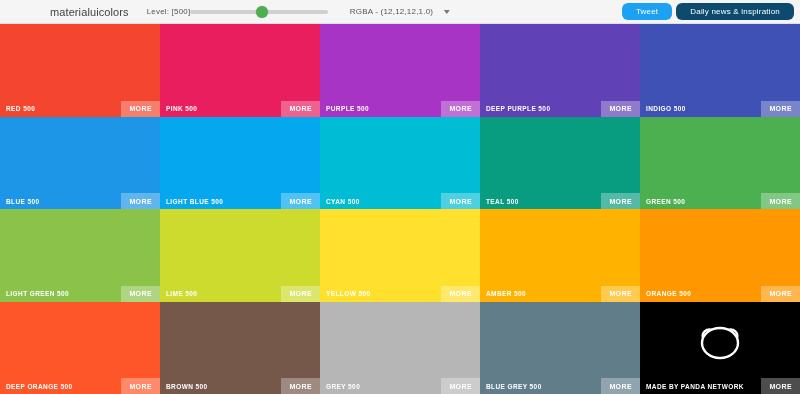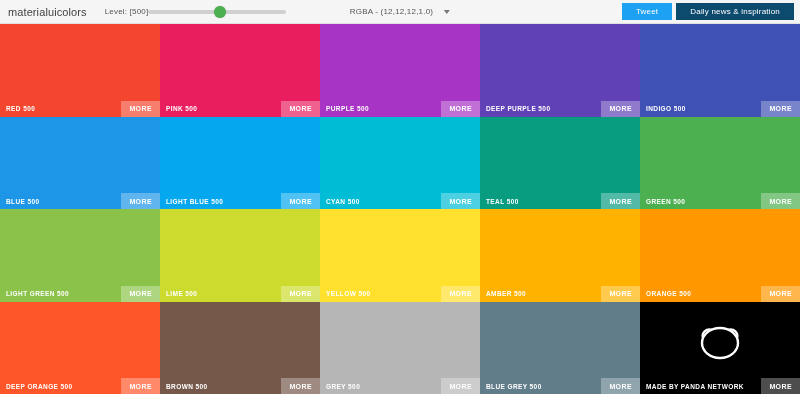--- a/index.html
+++ b/index.html
@@ -31,20 +31,21 @@
     padding: 0 6px 0 8px;
     position: relative;
   }
 
   .brand {
     font-size: 11px;
     color: #424242;
     letter-spacing: 0.1px;
     white-space: nowrap;
     padding-right: 10px;
+    margin-left: 42px;
   }
 
   .level-group {
     display: flex;
     align-items: center;
     margin-left: 8px;
   }
 
   .level-label {
     font-size: 8px;
@@ -112,21 +113,21 @@
   }
 
   .btn {
     border: none;
     color: #ffffff;
     font-size: 8px;
     font-family: "Liberation Sans", sans-serif;
     letter-spacing: 0.2px;
     height: 17px;
     padding: 0 14px;
-    border-radius: 0;
+    border-radius: 6px;
     cursor: pointer;
     white-space: nowrap;
     display: flex;
     align-items: center;
     justify-content: center;
   }
   .btn-tweet { background: #1da1f2; }
   .btn-news  { background: #3aa845; }
 
   

